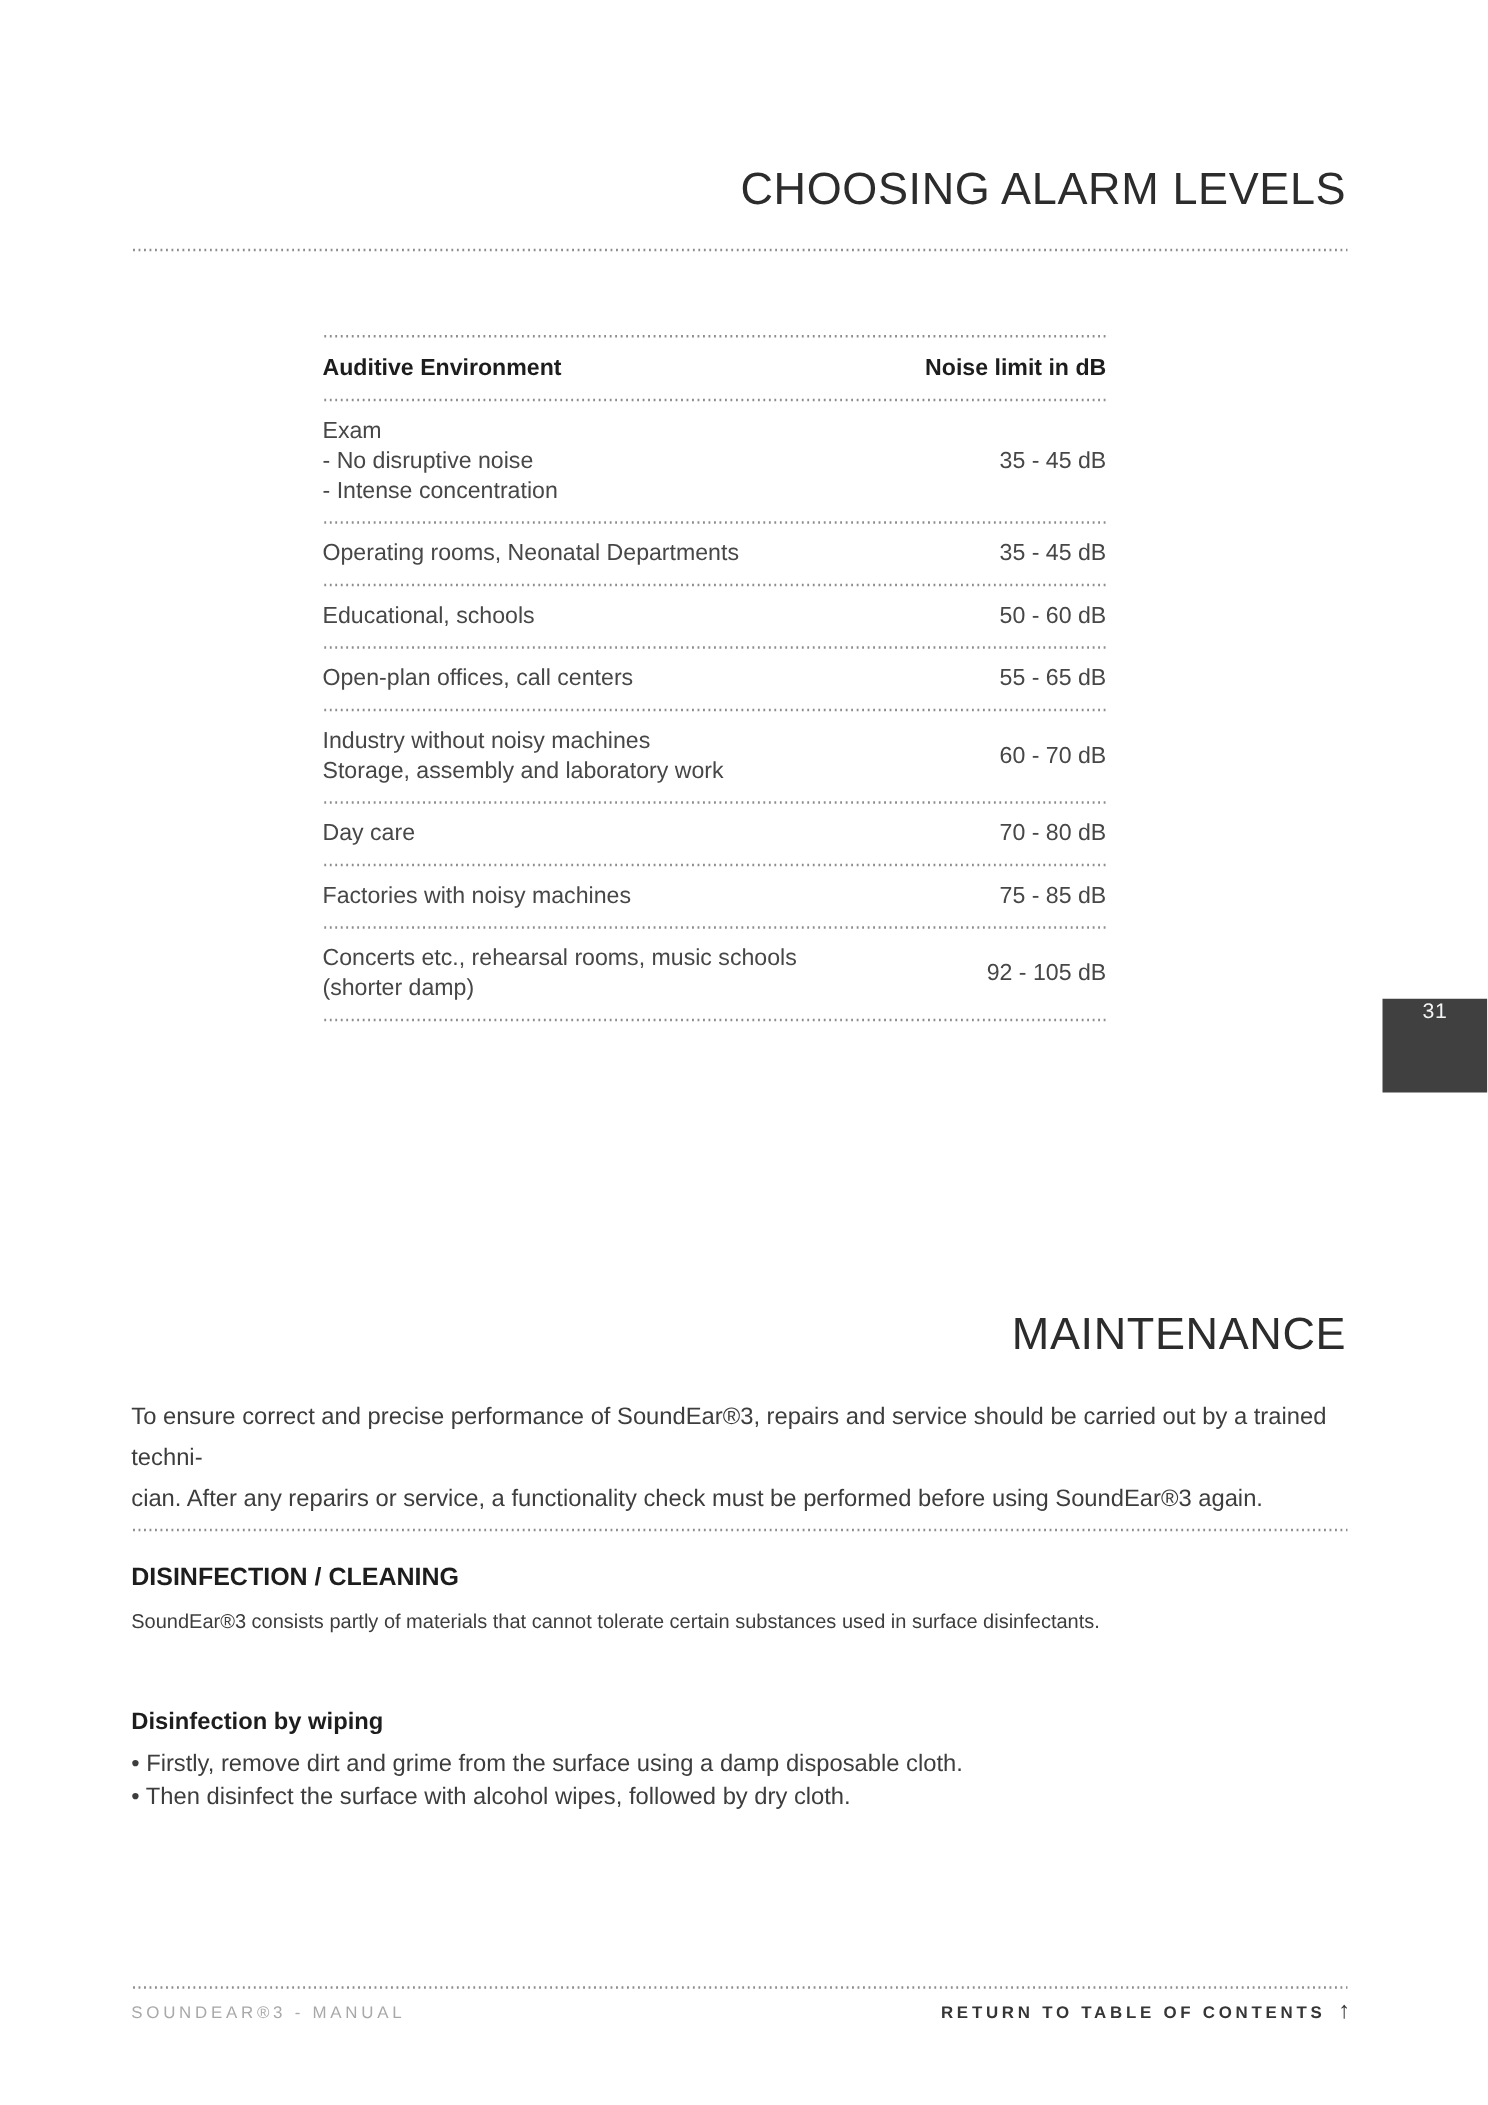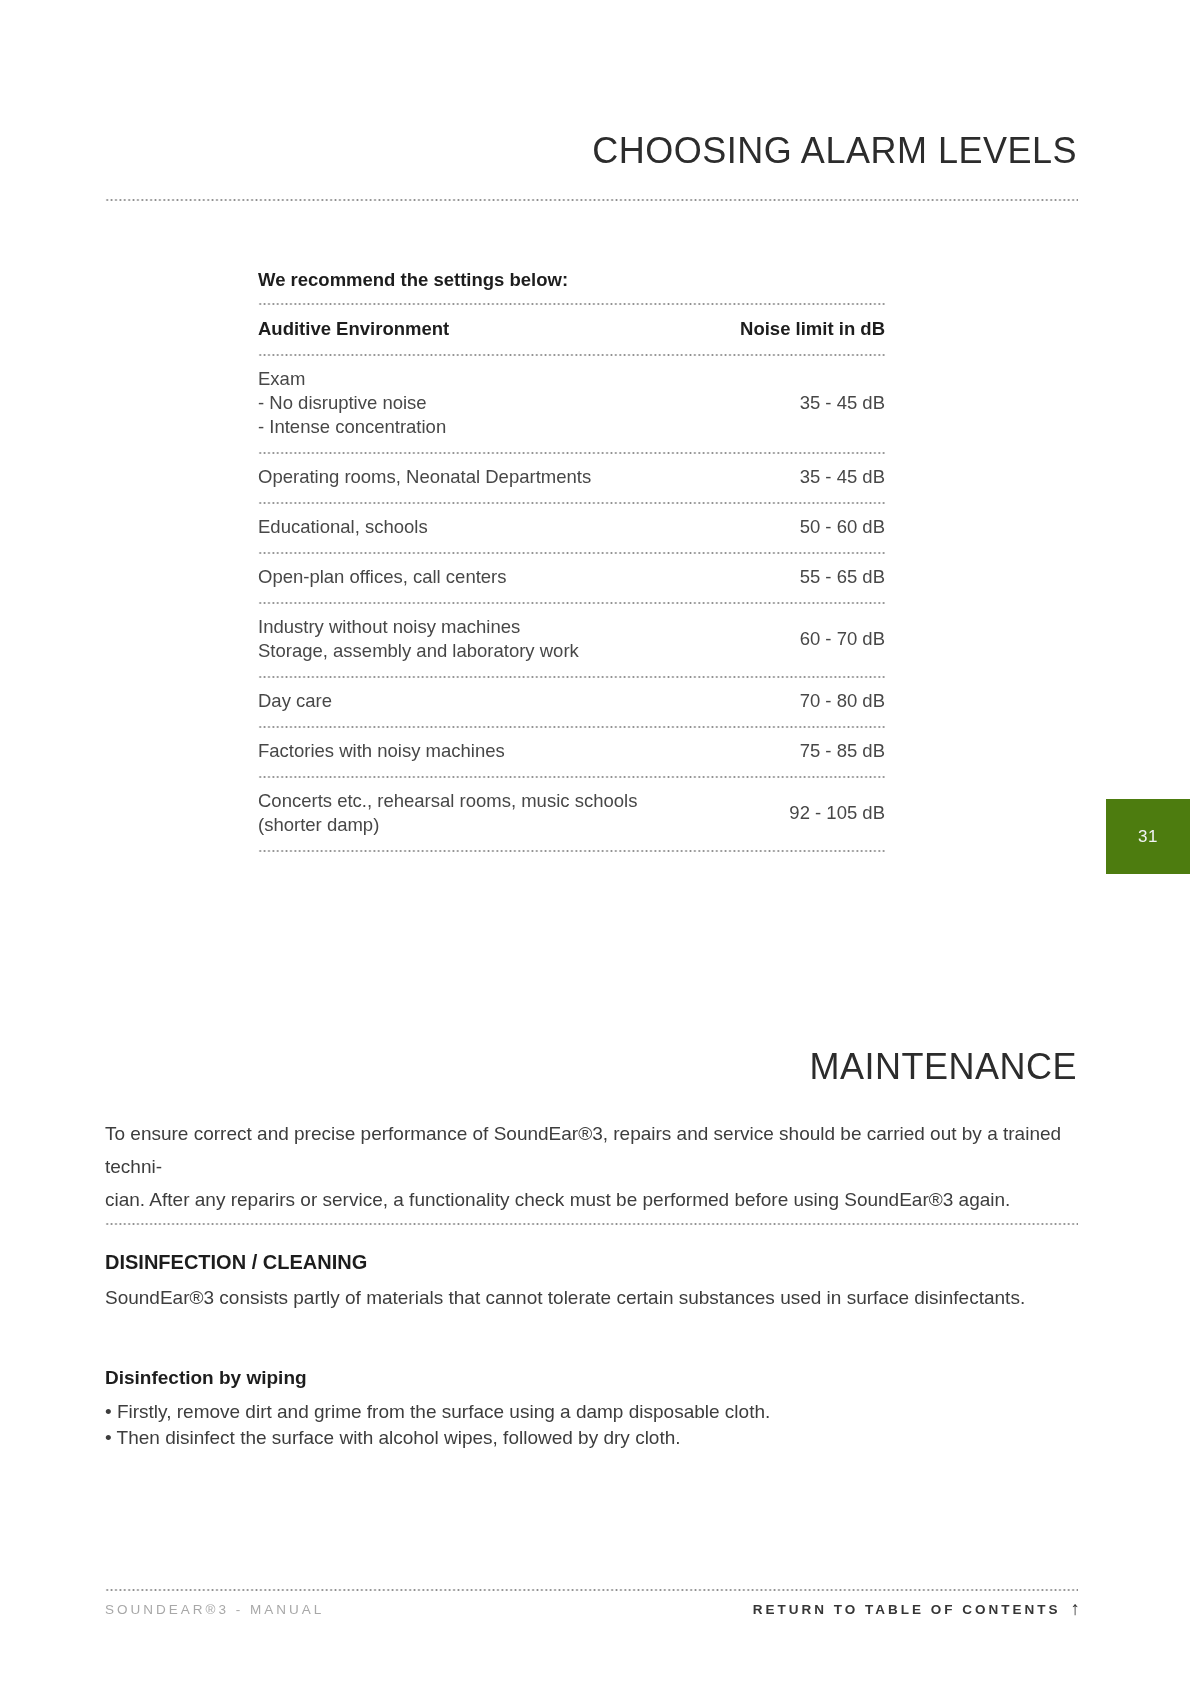--- a/index.html
+++ b/index.html
@@ -28,38 +28,38 @@
   }
   .trow {
     display:flex; justify-content:space-between; align-items:center;
     padding:11px 0 13px; line-height:24px; color:#474747;
   }
   .tcell-left { max-width:460px; }
   .tcell-right { white-space:nowrap; padding-left:20px; color:#474747; }
   
   .page-tab {
     position:absolute; left:1106px; top:799px; width:84px; height:75px;
-    background:#4d7c0f; color:#f2f4f6; display:flex; align-items:center; justify-content:center;
+    background:#404040; color:#f2f4f6; display:flex; justify-content:center;
     font-size:17px; letter-spacing:0.5px;
   }
   
   .maint-title {
     position:absolute; top:1046px; left:105px; right:113px;
     text-align:right; font-size:36px; font-weight:400; letter-spacing:0.5px;
     color:#2c2c2c; white-space:nowrap;
   }
   .maint-body {
     position:absolute; top:1117px; left:105px; right:108px;
     font-size:19px; line-height:33px; color:#3d3d3d;
   }
   .mid-rule { position:absolute; top:1223px; left:105px; right:112px; }
   
   .disinfect { position:absolute; top:1249px; left:105px; right:108px; }
   .disinfect-title { font-size:20px; font-weight:700; color:#1d1d1d; line-height:26px; }
-  .disinfect-body { font-size:19px; line-height:26px; margin-top:10px; color:#3d3d3d; }
+  .disinfect-body { font-size:16px; line-height:26px; margin-top:10px; color:#3d3d3d; }
   .wiping-title { font-size:19px; font-weight:700; color:#1d1d1d; margin-top:54px; line-height:26px; }
   .bullet-line { font-size:19px; line-height:26px; color:#3d3d3d; }
   .bullet-line.first { margin-top:8px; }
   
   .footer-rule { position:absolute; top:1589px; left:105px; right:112px; }
   .footer-row {
     position:absolute; top:1598px; left:105px; right:110px;
     display:flex; justify-content:space-between; align-items:center;
   }
   .footer-left {
@@ -73,21 +73,20 @@
 </style>
 </head>
 <body>
 
 <div class="page">
 
   <div class="doc-title">CHOOSING ALARM LEVELS</div>
   <div class="title-rule dots"></div>
 
   <div class="rec-table">
-    <div class="rec-intro">We recommend the settings below:</div>
     <div class="dots"></div>
 
     <div class="thead">
       <div>Auditive Environment</div>
       <div>Noise limit in dB</div>
     </div>
     <div class="dots"></div>
 
     <div class="trow">
       <div class="tcell-left">

